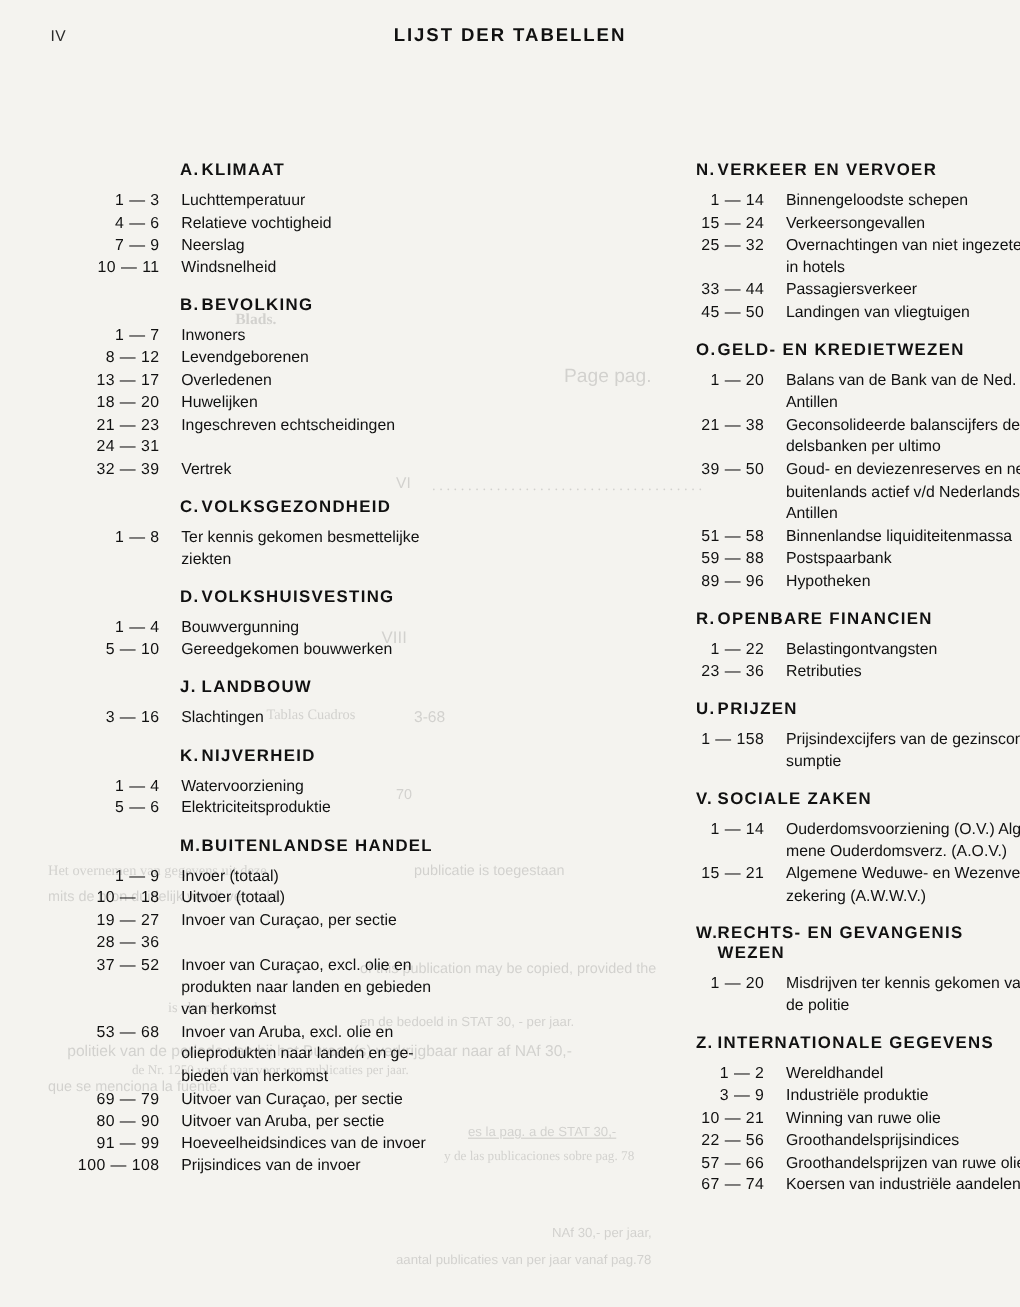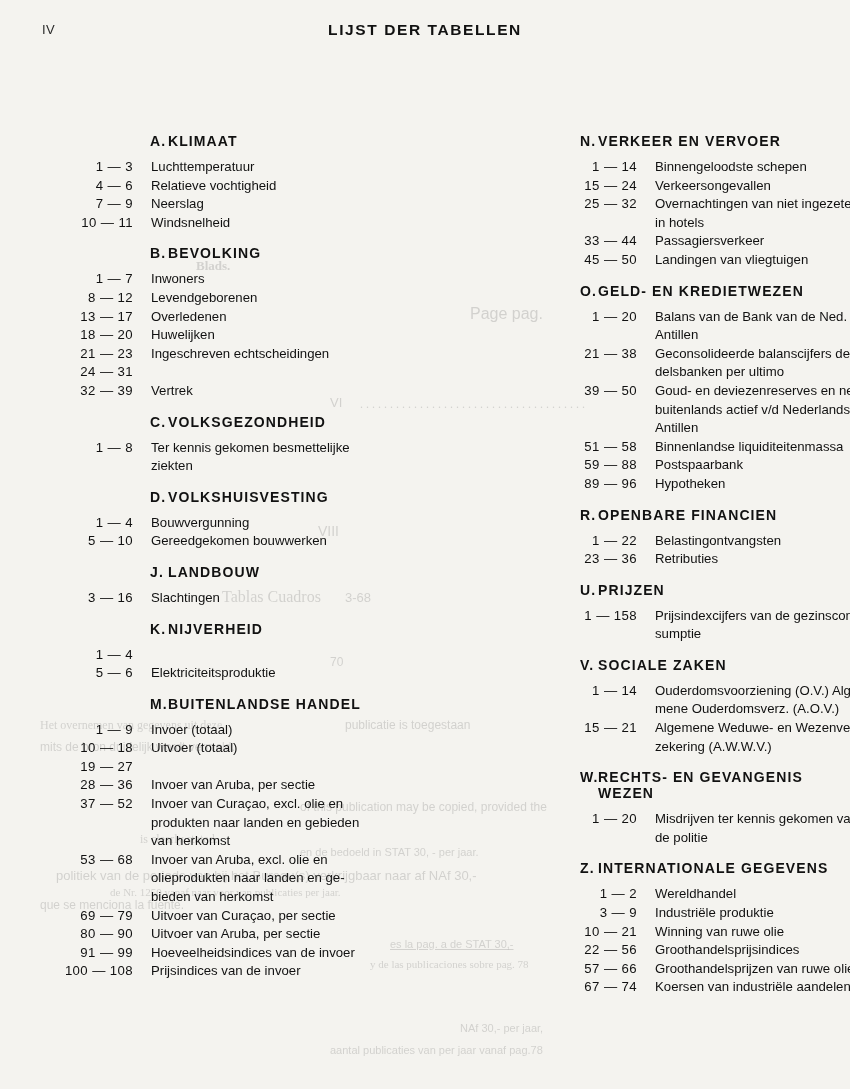--- a/index.html
+++ b/index.html
@@ -110,21 +110,21 @@
 
 <div class="page">
 
   <div id="ghost-layer">
       <div class="ghost ghost-serif" style="left: 196px; top: 258px; font-size: 13px; font-weight: bold;">Blads.</div>
       <div class="ghost" style="left: 470px; top: 305px; font-size: 16px;">Page  pag.</div>
       <div class="ghost" style="left: 330px; top: 395px; font-size: 13px;">VI</div>
       <div class="ghost ghost-serif" style="left: 360px; top: 397px; font-size: 12px;">. . . . . . . . . . . . . . . . . . . . . . . . . . . . . . . . . . . . . .</div>
       <div class="ghost" style="left: 318px; top: 523px; font-size: 14px; text-align: right;">VIII</div>
       <div class="ghost" style="left: 345px; top: 590px; font-size: 13px;">3-68</div>
-      <div class="ghost ghost-serif" style="left: 222px; top: 588px; font-size: 16px;">Tablas  Cuadros</div>
+      <div class="ghost ghost-serif" style="left: 222px; top: 588px; font-size: 12px;">Tablas  Cuadros</div>
       <div class="ghost" style="left: 330px; top: 655px; font-size: 12px;">70</div>
       <div class="ghost" style="left: 345px; top: 718px; font-size: 12px;">publicatie is toegestaan</div>
       <div class="ghost ghost-serif" style="left: 40px; top: 718px; font-size: 12px;">Het overnemen van gegevens uit deze</div>
       <div class="ghost" style="left: 40px; top: 740px; font-size: 12px;">mits de bron duidelijk wordt vermeld.</div>
       <div class="ghost" style="left: 300px; top: 800px; font-size: 12px;">of this publication may be copied, provided the</div>
       <div class="ghost ghost-serif" style="left: 140px; top: 832px; font-size: 12px;">is clearly stated.</div>
       <div class="ghost" style="left: 300px; top: 846px; font-size: 11px;">en de bedoeld in STAT 30, -  per jaar.</div>
       <div class="ghost" style="left: 40px; top: 868px; font-size: 13px; margin-left: 16px;">politiek  van de periode  van  bij het Bureau(s) verkrijgbaar naar af NAf 30,-</div>
       <div class="ghost ghost-serif" style="left: 110px; top: 886px; font-size: 11px;">de Nr. 1250 vanaf naar voor  van publicaties per jaar.</div>
       <div class="ghost" style="left: 40px; top: 898px; font-size: 12px;">que se menciona la fuente.</div>
@@ -242,20 +242,21 @@
         </div>
       </div>
       <div class="section">
         <div class="sec-head">
           <span class="sec-letter">K.</span>
           <span class="sec-name">NIJVERHEID</span>
         </div>
         <div class="rows">
           <div class="row">
             <span class="range">1 —    4</span>
+            <span class="label">Watervoorziening</span>
           </div>
           <div class="row">
             <span class="range">5 —    6</span>
             <span class="label">Elektriciteitsproduktie</span>
           </div>
         </div>
       </div>
       <div class="section">
         <div class="sec-head">
           <span class="sec-letter">M.</span>
@@ -265,24 +266,24 @@
           <div class="row">
             <span class="range">1 —    9</span>
             <span class="label">Invoer (totaal)</span>
           </div>
           <div class="row">
             <span class="range">10 —   18</span>
             <span class="label">Uitvoer (totaal)</span>
           </div>
           <div class="row">
             <span class="range">19 —   27</span>
+            <span class="label">Invoer van Curaçao, per sectie</span>
           </div>
           <div class="row">
             <span class="range">28 —   36</span>
-            <span class="label">Invoer van Aruba, per sectie</span>
           </div>
           <div class="row">
             <span class="range">37 —   52</span>
             <span class="label">Invoer van Curaçao, excl. olie en</span>
           </div>
           <div class="row">
             <span class="range"></span>
             <span class="label cont">produkten naar landen en gebieden</span>
           </div>
           <div class="row">

